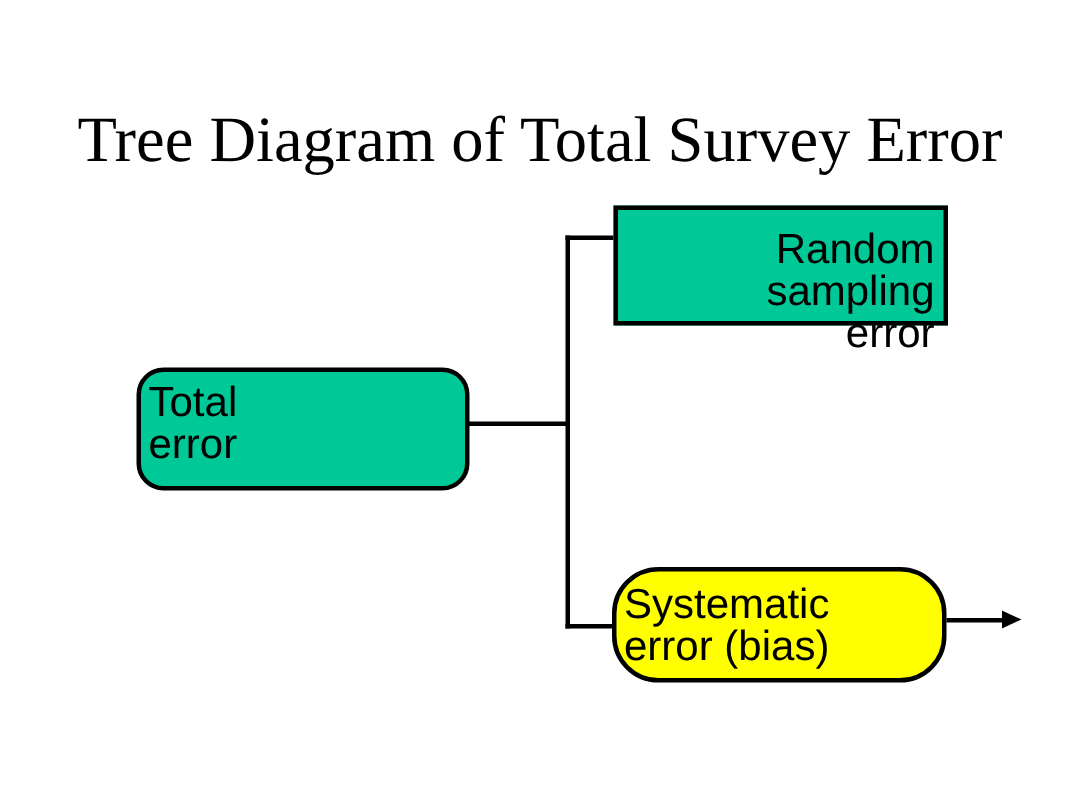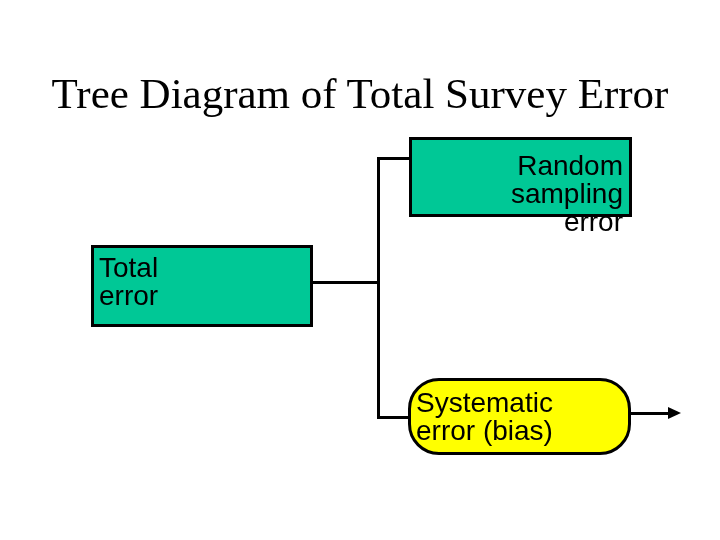--- a/index.html
+++ b/index.html
@@ -84,19 +84,19 @@
   <div class="connector conn-vertical"></div>
   <div class="connector conn-stub-top"></div>
   <div class="connector conn-total"></div>
   <div class="connector conn-stub-bottom"></div>
   <div class="connector arrow-shaft"></div>
   <div class="arrow-head"></div>
 
   <div class="node node-random" style="background-color: rgb(0, 200, 150);">Random sampling
 error</div>
 
-  <div class="node node-total" style="background-color: rgb(0, 200, 150);">Total
+  <div class="node node-total" style="background-color: rgb(0, 200, 150); border-radius: 18px;">Total
 error</div>
 
   <div class="node node-systematic" style="background-color: rgb(255, 255, 0);">Systematic
 error (bias)</div>
 
 </div>
 
 </body></html>

